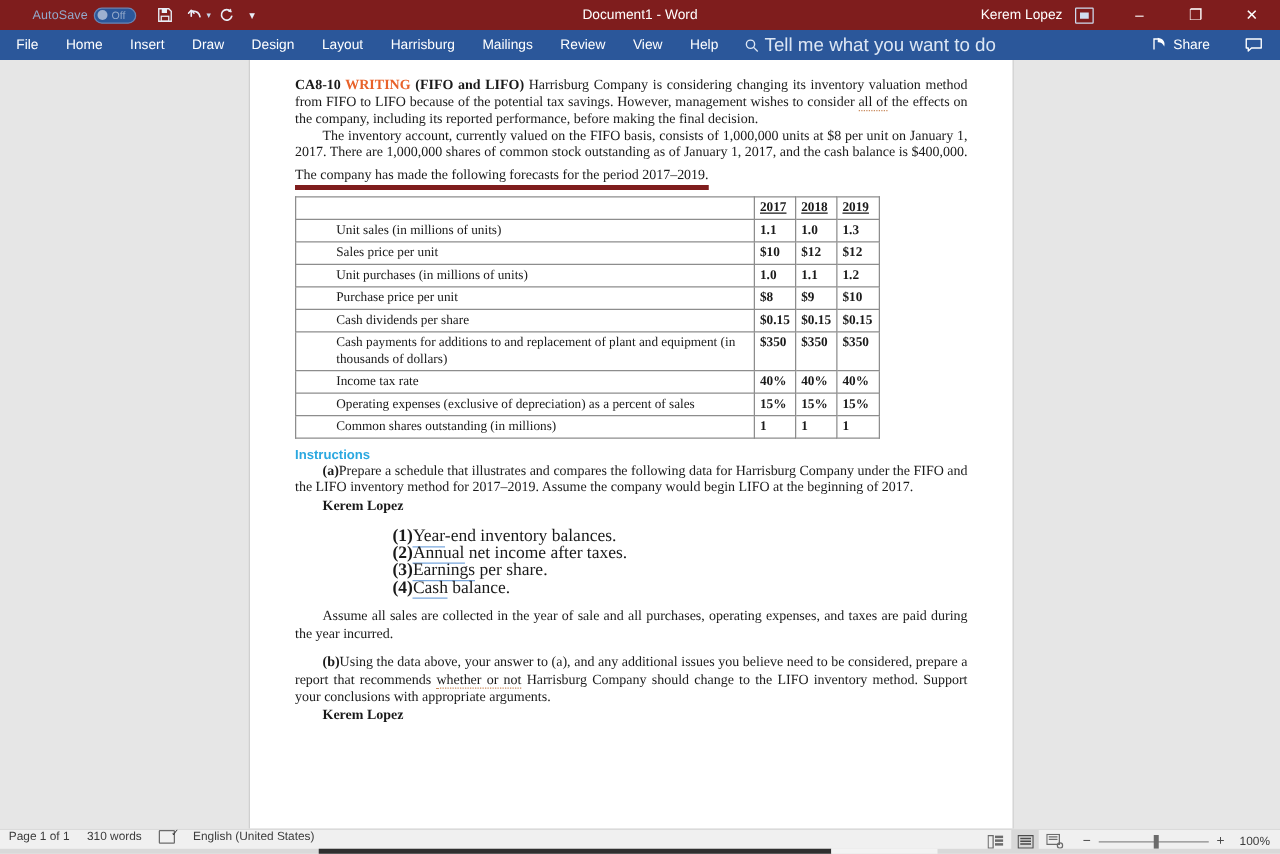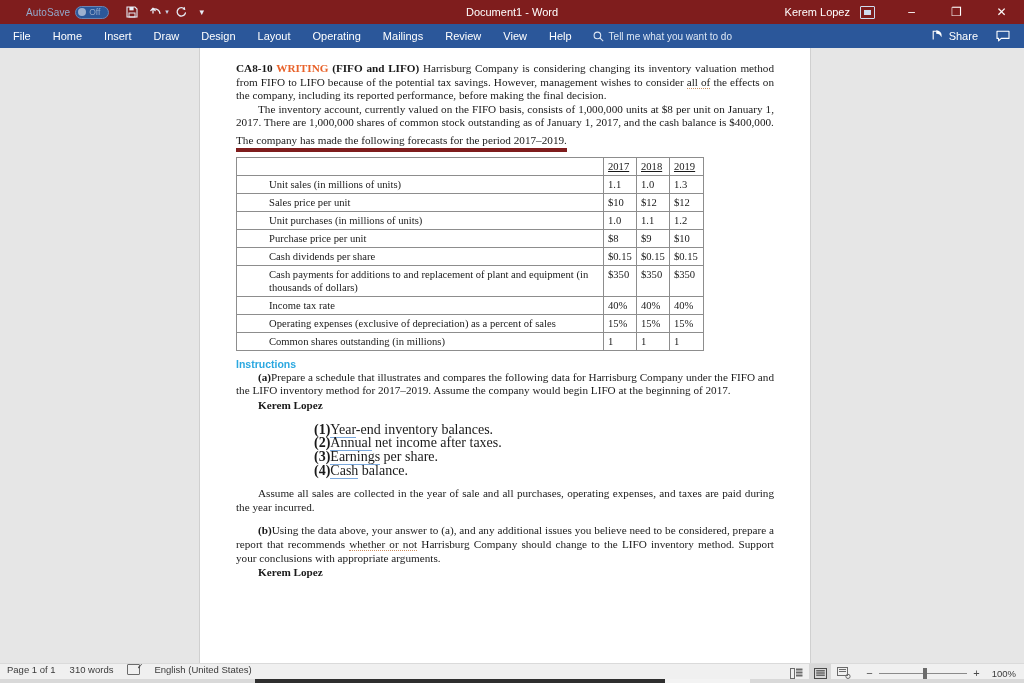--- a/index.html
+++ b/index.html
@@ -66,26 +66,26 @@
     position: absolute; top: 24px; left: 0; width: 1024px; height: 24px;
     background: #2b579a; display: flex; align-items: center;
   }
   .tab {
     font-size: 11px; color: #ffffff; padding: 0 11px;
     height: 24px; line-height: 24px; white-space: nowrap;
   }
   .tab:first-child { padding-left: 13px; }
   .tellme {
     display: flex; align-items: center; gap: 5px;
-    margin-left: 10px; font-size: 10px; color: #dce6f4;
+    margin-left: 10px; font-size: 15px; color: #dce6f4;
   }
   .tellme svg { display: block; }
   .share-group {
     margin-left: auto; display: flex; align-items: center;
-    gap: 6px; padding-right: 8px;
+    gap: 16px; padding-right: 8px;
   }
   .share-btn {
     display: flex; align-items: center; gap: 4px;
     font-size: 11px; color: #ffffff; padding: 0 6px;
   }
   .comment-btn {
     width: 26px; height: 24px; display: flex;
     align-items: center; justify-content: center; color: #ffffff;
   }
 
@@ -134,21 +134,21 @@
     border: 1px solid #8d8d8d;
     padding: 2px 4px 2px 4px;
     vertical-align: top;
     font-weight: normal;
     text-align: left;
     line-height: 13px;
   }
   table.forecast thead td { height: 16px; }
   table.forecast .yr { text-decoration: underline; }
   table.forecast td.lbl { width: 368px; padding-left: 32px; }
-  table.forecast td.val { width: 33px; white-space: nowrap; }
+  table.forecast td.val { width: 33px; white-space: nowrap; font-weight: bold; }
   table.forecast td.val.wide { width: 34px; }
 
   
   .instructions-head {
     color: #2ba8e0; font-weight: bold;
     font-family: "Liberation Sans", sans-serif;
     font-size: 10.5px; margin-top: 7px; margin-bottom: 1px;
   }
   .name-line {
     font-weight: bold; font-size: 11.2px;
@@ -260,21 +260,21 @@
   </div>
 </div>
 
 <div class="ribbon-tabs">
   <span class="tab">File</span>
   <span class="tab">Home</span>
   <span class="tab">Insert</span>
   <span class="tab">Draw</span>
   <span class="tab">Design</span>
   <span class="tab">Layout</span>
-  <span class="tab">Operating</span>
+  <span class="tab">Harrisburg</span>
   <span class="tab">Mailings</span>
   <span class="tab">Review</span>
   <span class="tab">View</span>
   <span class="tab">Help</span>
 
   <div class="tellme">
     <span>
       <svg width="11" height="11" viewBox="0 0 11 11">
           <circle cx="4.4" cy="4.4" r="3.3" fill="none" stroke="#dce6f4" stroke-width="1.1"></circle>
           <line x1="6.9" y1="6.9" x2="10.2" y2="10.2" stroke="#dce6f4" stroke-width="1.1"></line>

